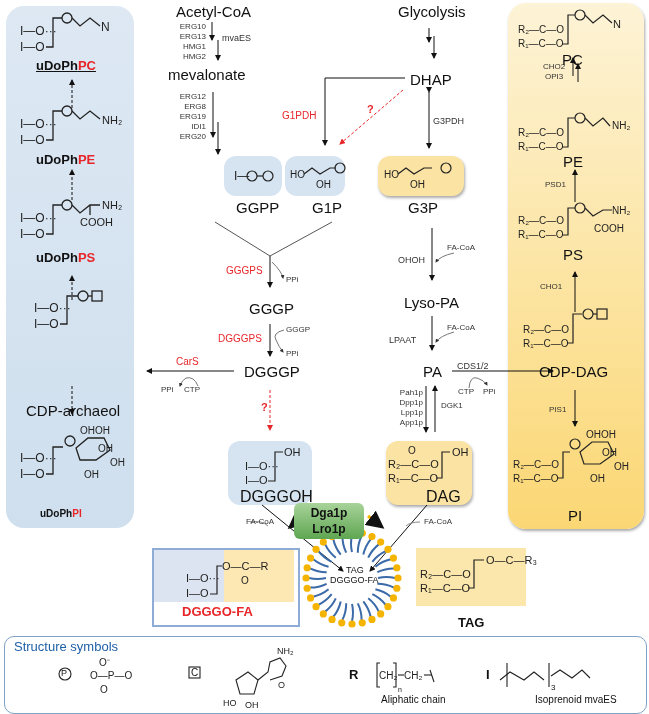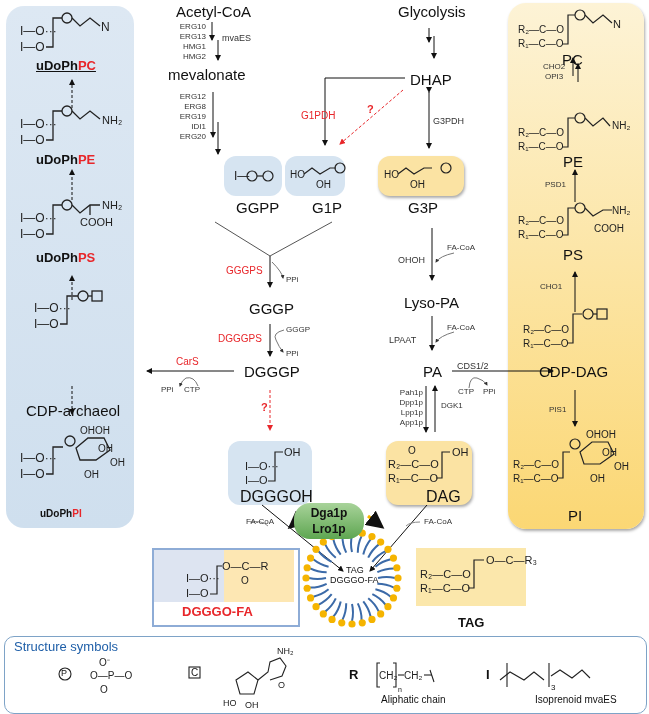--- a/index.html
+++ b/index.html
@@ -9,21 +9,21 @@
   .panel-yellow{background:linear-gradient(#fdf3d6,#fbd774);border-radius:18px;box-shadow:1px 2px 3px #aaa;}
   .box-blue{background:#d6e4f1;border-radius:12px;}
   .box-yellow{background:#fbe3a3;border-radius:12px;box-shadow:1px 2px 3px #aaa;}
   .t{position:absolute;white-space:nowrap;line-height:1;}
   .big{font-size:15px;}
   .small{font-size:8px;color:#333;}
   .red{color:#e8262a;}
   .bold{font-weight:bold;}
   svg{position:absolute;left:0;top:0;}
   .legend{position:absolute;left:4px;top:636px;width:641px;height:76px;border:1.5px solid #7ea3c7;border-radius:10px;}
-  .enzyme-box{position:absolute;left:294px;top:503px;width:70px;height:36px;border-radius:16px;background:linear-gradient(#a8d39a,#5ea651);color:#111;font-weight:bold;font-size:12px;text-align:center;line-height:16px;padding-top:2px;box-sizing:border-box;}
+  .enzyme-box{position:absolute;left:294px;top:503px;width:70px;height:36px;border-radius:6px;background:linear-gradient(#a8d39a,#5ea651);color:#111;font-weight:bold;font-size:12px;text-align:center;line-height:16px;padding-top:2px;box-sizing:border-box;}
   .fa-box{position:absolute;left:152px;top:548px;width:144px;height:75px;border:2px solid #8eacd6;background:#fff;}
 </style>
 </head>
 <body>
 
 <div class="abs panel-blue" style="left:6px;top:6px;width:128px;height:522px;"></div>
 <div class="abs panel-yellow" style="left:508px;top:3px;width:136px;height:526px;"></div>
 
 <div class="abs box-blue" style="left:224px;top:156px;width:58px;height:40px;"></div>
 <div class="abs box-blue" style="left:285px;top:156px;width:60px;height:40px;"></div>
@@ -323,21 +323,21 @@
 <div class="abs small" style="left:176px;top:92px;text-align:right;width:30px;line-height:10px;">
   <div>ERG12</div>
   <div>ERG8</div>
   <div>ERG19</div>
   <div>IDI1</div>
   <div>ERG20</div>
 </div>
 
 <div class="t big" style="left:398px;top:4px;">Glycolysis</div>
 <div class="t big" style="left:410px;top:72px;">DHAP</div>
-<div class="t red" style="left:282px;top:111px;font-size:10px;margin-left:19px;">G1PDH</div>
+<div class="t red" style="left:282px;top:111px;font-size:10px;">G1PDH</div>
 <div class="t red bold" style="left:367px;top:104px;font-size:11px;">?</div>
 <div class="t" style="left:433px;top:117px;font-size:9px;color:#333;">G3PDH</div>
 
 <div class="t big" style="left:236px;top:200px;">GGPP</div>
 <div class="t big" style="left:312px;top:200px;">G1P</div>
 <div class="t big" style="left:408px;top:200px;">G3P</div>
 <div class="t big" style="left:240px;top:489px;font-size:16px;">DGGGOH</div>
 <div class="t big" style="left:426px;top:489px;font-size:16px;">DAG</div>
 <div class="t bold" style="left:458px;top:616px;font-size:13px;">TAG</div>
 <div class="t bold red" style="left:182px;top:605px;font-size:13px;">DGGGO-FA</div>

